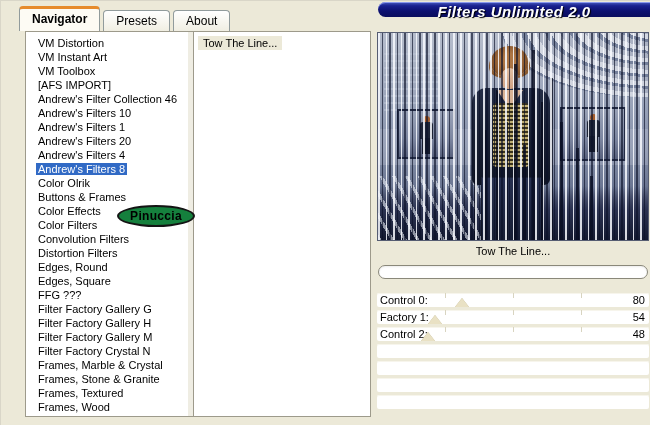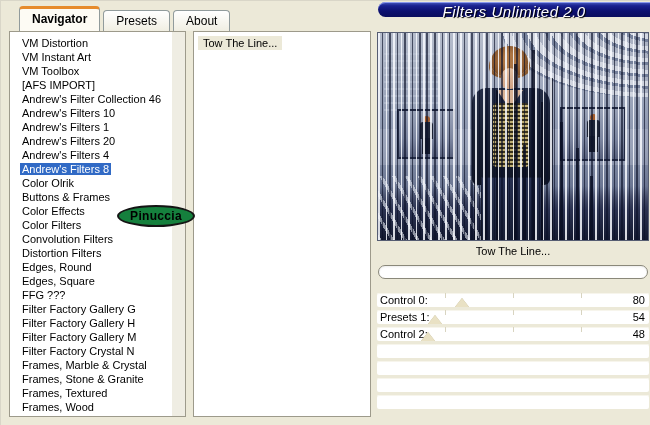--- a/index.html
+++ b/index.html
@@ -22,27 +22,27 @@
   .tab.active {
     background:#fdfbf4; border-top:3px solid #e68b2c; padding-top:3px; padding-bottom:5px;
     font-weight:bold;
   }
   
   .banner {
     position:absolute; left:377px; right:0; top:1px; height:15px;
     border-radius:12px 0 0 12px;
     background:linear-gradient(180deg,#4a5cc0 0%, #1a2290 25%, #0d1170 60%, #0a0d5e 100%);
     box-shadow:inset 0 1px 0 rgba(160,175,255,.75);
-    color:#fff; font-size:15px; font-weight:normal; font-style:italic;
+    color:#fff; font-size:15px; font-weight:bold; font-style:italic;
     text-align:center; line-height:20px; letter-spacing:.5px;
     text-shadow:1px 1px 1px #000;
   }
   
   .panel { position:absolute; top:30px; height:386px; background:#fff; border:1px solid #9d9a8b; }
-  .left-panel  { left:8px;   width:177px; }
+  .left-panel  { left:24px;   width:177px; }
   .left-panel .scrollstrip { position:absolute; right:0; top:0; bottom:0; width:13px; background:#efede3; }
   .mid-panel   { left:192px; width:178px; }
   .navlist { position:relative; padding:4px 0 0 0; }
   .nav-item { height:14px; line-height:14px; font-size:11px; padding-left:10px; white-space:nowrap; }
   .nav-item span { padding:0 2px; }
   .nav-item.selected span { background:#316ac5; color:#fff; }
   .filter-item {
     display:inline-block; margin:4px 0 0 4px; padding:1px 5px;
     background:#ece9d8; font-size:11px; white-space:nowrap;
   }
@@ -242,21 +242,21 @@
         <div class="tick" style="left: 50%;"></div>
         <div class="tick" style="left: 75%;"></div>
         <span class="ctl-label">Control 0:</span>
         <span class="ctl-value">80</span>
         <div class="thumb" style="left: calc(31.37% - 7px);"></div>
       </div>
       <div class="ctl-row">
         <div class="tick" style="left: 25%;"></div>
         <div class="tick" style="left: 50%;"></div>
         <div class="tick" style="left: 75%;"></div>
-        <span class="ctl-label">Presets 1:</span>
+        <span class="ctl-label">Factory 1:</span>
         <span class="ctl-value">54</span>
         <div class="thumb" style="left: calc(21.18% - 7px);"></div>
       </div>
       <div class="ctl-row">
         <div class="tick" style="left: 25%;"></div>
         <div class="tick" style="left: 50%;"></div>
         <div class="tick" style="left: 75%;"></div>
         <span class="ctl-label">Control 2:</span>
         <span class="ctl-value">48</span>
         <div class="thumb" style="left: calc(18.82% - 7px);"></div>

